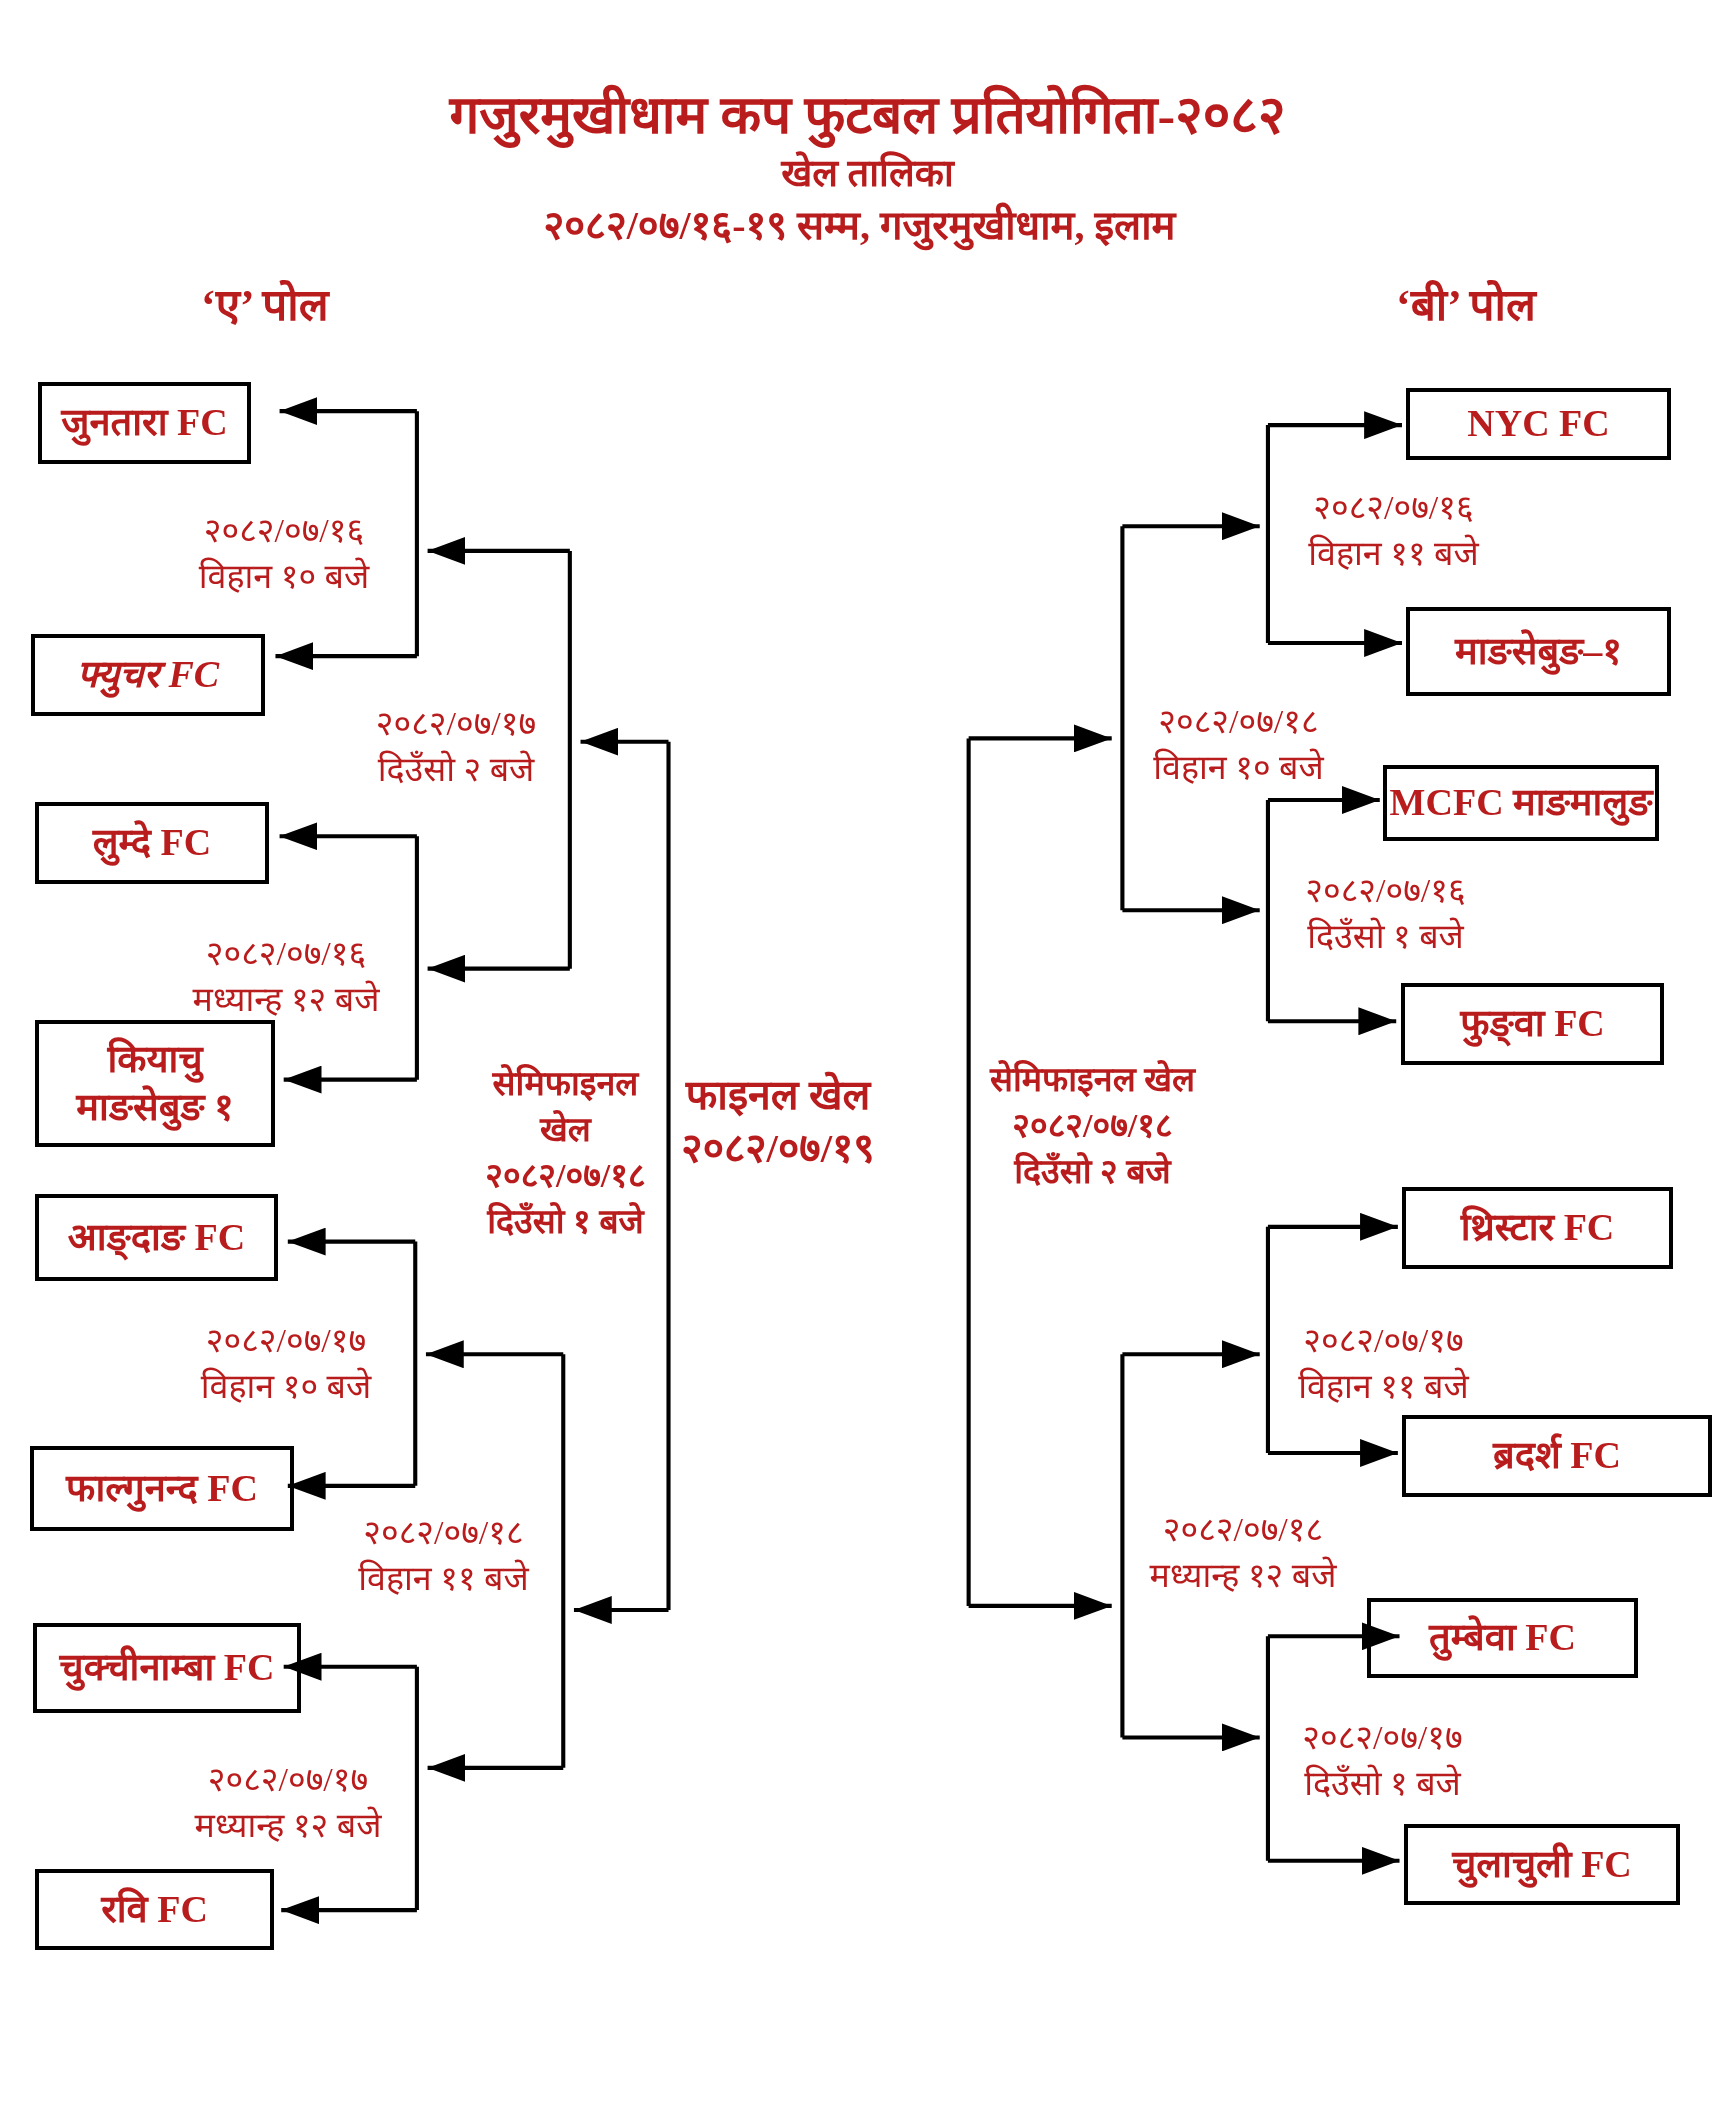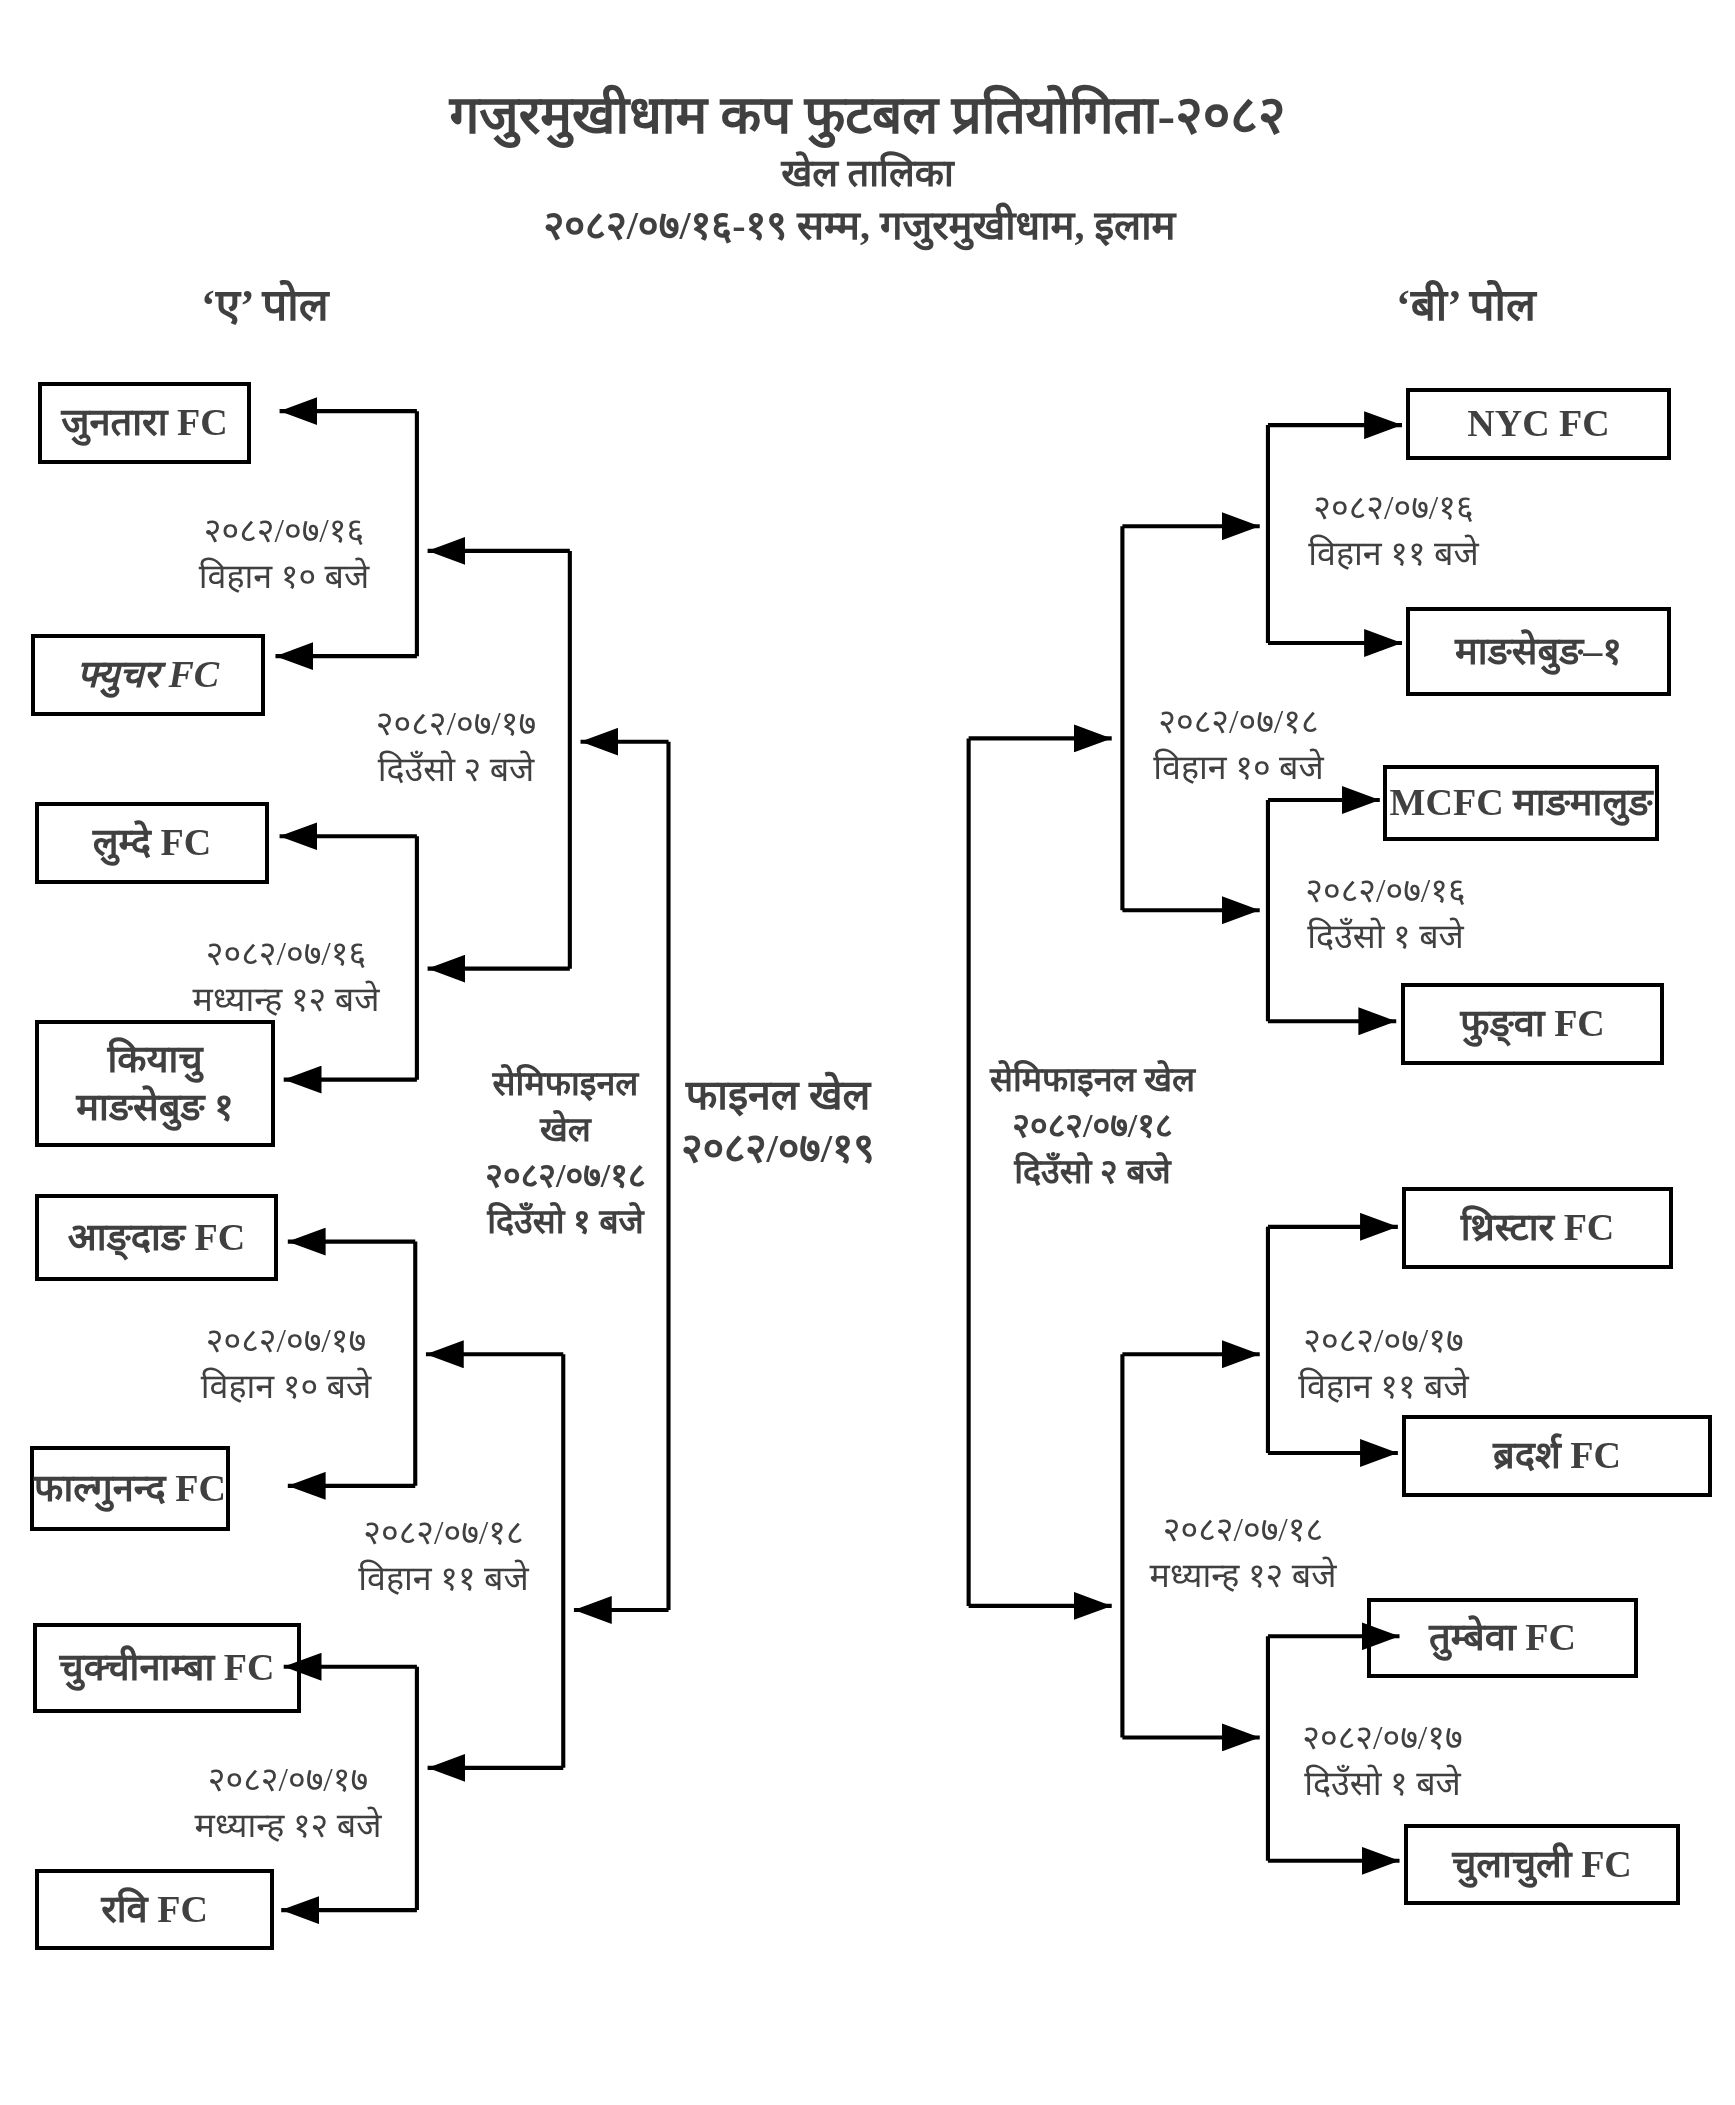--- a/index.html
+++ b/index.html
@@ -2,21 +2,21 @@
 <html style="font-size:13px"><head>
 <meta charset="utf-8">
 <style>
   html,body{margin:0;padding:0;background:#ffffff;}
   #page{
     position:relative;
     width:1735px;
     height:2105px;
     background:#ffffff;
     font-family:"Liberation Serif","DejaVu Serif",serif;
-    color:#404040;
+    color:#b91c1c;
     overflow:hidden;
   }
   .abs{position:absolute;}
   .title{
     left:0;right:0;top:76px;text-align:center;
     font-size:53px;font-weight:700;letter-spacing:0px;
   }
   .subtitle{
     left:0;right:0;top:145px;text-align:center;
     font-size:38px;font-weight:700;
@@ -69,21 +69,21 @@
 
   <div class="abs pool-label" style="left:201px;top:273px;">‘ए’ पोल</div>
   <div class="abs pool-label" style="left:1396px;top:273px;">‘बी’ पोल</div>
 
   <div class="abs team-box" style="left:38px;top:382px;width:213px;height:82px;text-align:center;">जुनतारा FC</div>
   <div class="abs team-box" style="left:31px;top:634px;width:234px;height:82px;font-style:italic;">फ्युचर FC</div>
   <div class="abs team-box" style="left:35px;top:802px;width:234px;height:82px;">लुम्दे FC</div>
   <div class="abs team-box" style="left:35px;top:1020px;width:240px;height:127px;">कियाचु
 माङसेबुङ १</div>
   <div class="abs team-box" style="left:35px;top:1194px;width:243px;height:87px;">आङ्दाङ FC</div>
-  <div class="abs team-box" style="left:30px;top:1446px;width:200px;height:85px;">फाल्गुनन्द FC</div>
+  <div class="abs team-box" style="left:30px;top:1446px;width:264px;height:85px;">फाल्गुनन्द FC</div>
   <div class="abs team-box" style="left:35px;top:1869px;width:239px;height:81px;">रवि FC</div>
   <div class="abs team-box" style="left:33px;top:1623px;width:268px;height:90px;">चुक्चीनाम्बा FC</div>
 
   <div class="abs team-box" style="left:1406px;top:388px;width:265px;height:72px;text-align:right;">NYC FC</div>
   <div class="abs team-box" style="left:1406px;top:607px;width:265px;height:89px;">माङसेबुङ–१</div>
   <div class="abs team-box" style="left:1383px;top:765px;width:276px;height:76px;">MCFC माङमालुङ</div>
   <div class="abs team-box" style="left:1401px;top:983px;width:263px;height:82px;">फुङ्वा FC</div>
   <div class="abs team-box" style="left:1402px;top:1187px;width:271px;height:82px;">थ्रिस्टार FC</div>
   <div class="abs team-box" style="left:1402px;top:1415px;width:310px;height:82px;">ब्रदर्श FC</div>
   <div class="abs team-box" style="left:1367px;top:1598px;width:271px;height:80px;">तुम्बेवा FC</div>

